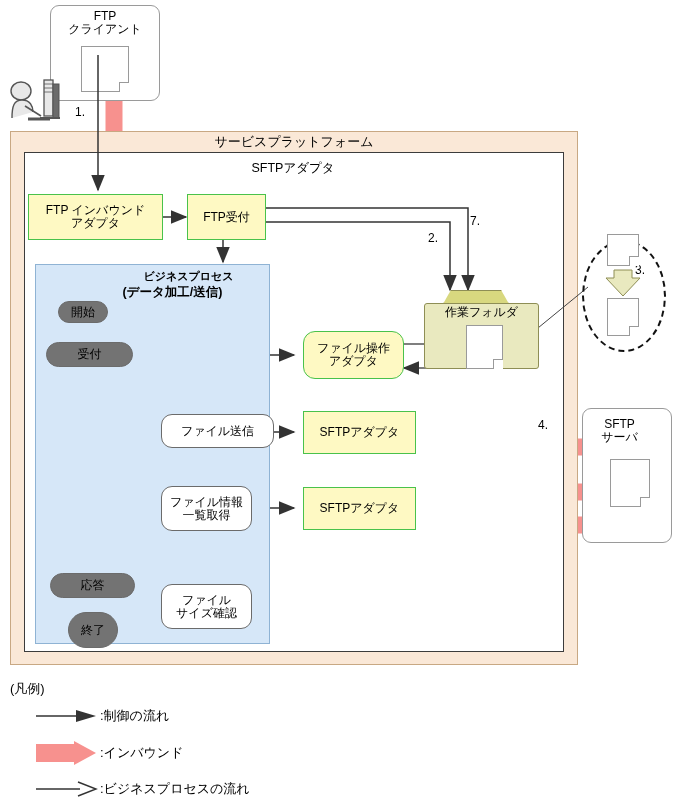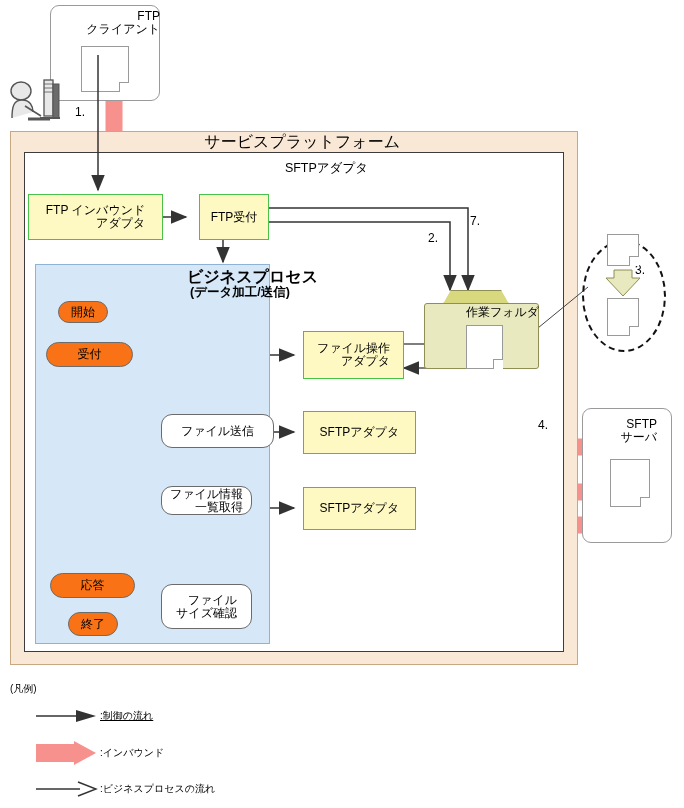--- a/index.html
+++ b/index.html
@@ -20,21 +20,21 @@
     left: 0; top: 0;
     width: 684px;
     height: 808px;
   }
 
   
   .lbl {
     position: absolute;
     font-size: 12px;
     line-height: 13px;
-    text-align: right;
+    text-align: center;
     white-space: pre-line;
     letter-spacing: 0px;
     color: #000;
   }
   .num {
     position: absolute;
     font-size: 12px;
     line-height: 12px;
     color: #000;
     font-family: "Liberation Sans", "DejaVu Sans", sans-serif;
@@ -77,21 +77,21 @@
     box-sizing: border-box;
     display: flex;
     align-items: center;
     justify-content: center;
   }
   .green-box .lbl { position: static; }
 
   
   .pill {
     position: absolute;
-    background: #f97316;
+    background: #737373;
     border: 1px solid #6b6b6b;
     border-radius: 999px;
     box-sizing: border-box;
     display: flex;
     align-items: center;
     justify-content: center;
   }
   .pill .lbl { position: static; }
   .rrect {
     position: absolute;
@@ -148,21 +148,21 @@
 
   svg.overlay {
     position: absolute;
     left: 0; top: 0;
     width: 684px;
     height: 808px;
     pointer-events: none;
   }
   .legend-text {
     position: absolute;
-    font-size: 10px;
+    font-size: 13px;
     line-height: 14px;
     color: #000;
   }
 </style>
 </head>
 <body>
 
 <div id="canvas">
 
   <svg class="overlay" viewBox="0 0 684 808">
@@ -174,21 +174,21 @@
     <polygon points="394,411 394,439 370,425" fill="#f7918e"></polygon>
 
     <path d="M378,447 L586,447" stroke="#f7918e" stroke-width="17" fill="none"></path>
     <polygon points="584,433 584,461 610,447" fill="#f7918e"></polygon>
 
     <path d="M378,492 L594,492 L594,525 L394,525" stroke="#f7918e" stroke-width="17" fill="none"></path>
     <polygon points="396,511 396,539 372,525" fill="#f7918e"></polygon>
   </svg>
 
   <div class="platform-box" style="left:10px; top:131px; width:568px; height:534px;"></div>
-  <div class="lbl" style="left:188px; top:135px; width:212px; font-size:16px;">サービスプラットフォーム</div>
+  <div class="lbl" style="left:188px; top:135px; width:212px; font-size:13px;">サービスプラットフォーム</div>
 
   <div class="server-box" style="left:24px; top:152px; width:540px; height:500px;"></div>
   <div class="lbl" style="left:218px; top:162px; width:150px; font-size:12.5px;">SFTPアダプタ</div>
 
   <div class="rnode" style="left:50px; top:5px; width:110px; height:96px;"></div>
   <div class="lbl" style="left:50px; top:10px; width:110px;">FTP
 クライアント</div>
   <div class="doc" style="left:81px; top:46px; width:48px; height:46px;"></div>
 
   <svg class="overlay" viewBox="0 0 684 808">
@@ -257,25 +257,25 @@
   <div class="num" style="left:538px; top:419px;">4.</div>
   <div class="num" style="left:590px; top:527px;">5.</div>
   <div class="num" style="left:242px; top:603px;">6.</div>
   <div class="num" style="left:470px; top:215px;">7.</div>
 
   <div class="green-box" style="left:28px; top:194px; width:135px; height:46px;">
     <span class="lbl">FTP インバウンド
 アダプタ</span>
   </div>
 
-  <div class="green-box" style="left:199px; top:194px; width:70px; height:46px;">
+  <div class="green-box" style="left:187px; top:194px; width:79px; height:46px;">
     <span class="lbl">FTP受付</span>
   </div>
 
-  <div class="green-box" style="left:303px; top:331px; width:101px; height:48px;">
+  <div class="green-box" style="left:303px; top:331px; width:101px; height:48px;border-radius:12px;">
     <span class="lbl">ファイル操作
 アダプタ</span>
   </div>
 
   <div class="green-box" style="left:303px; top:411px; width:113px; height:43px;">
     <span class="lbl">SFTPアダプタ</span>
   </div>
 
   <div class="green-box" style="left:303px; top:487px; width:113px; height:43px;">
     <span class="lbl">SFTPアダプタ</span>
@@ -292,65 +292,65 @@
     <polygon points="614,270 632,270 632,278 640,278 623,296 606,278 614,278" fill="#e9e9bf" stroke="#8e8e55" stroke-width="1"></polygon>
   </svg>
   <div class="doc" style="left:607px; top:298px; width:32px; height:38px;"></div>
 
   <div class="rnode" style="left:582px; top:408px; width:90px; height:135px;"></div>
   <div class="lbl" style="left:582px; top:418px; width:75px;">SFTP
 サーバ</div>
   <div class="doc" style="left:610px; top:459px; width:40px; height:48px;"></div>
 
   <div class="bp-box" style="left:35px; top:264px; width:235px; height:380px;"></div>
-  <div class="lbl" style="left:35px; top:270px; width:283px; font-weight:bold; font-size:16px;">ビジネスプロセス</div>
+  <div class="lbl" style="left:47px; top:270px; width:283px; font-weight:bold; font-size:11px;">ビジネスプロセス</div>
   <div class="lbl" style="left:55px; top:286px; width:235px; font-weight:bold; font-size:12.5px;">(データ加工/送信)</div>
 
   <div class="pill" style="left:58px; top:301px; width:50px; height:22px;">
     <span class="lbl">開始</span>
   </div>
 
   <div class="pill" style="left:46px; top:342px; width:87px; height:25px;">
     <span class="lbl">受付</span>
   </div>
 
 
   <div class="rrect" style="left:161px; top:414px; width:113px; height:34px;">
     <span class="lbl">ファイル送信</span>
   </div>
 
-  <div class="rrect" style="left:161px; top:486px; width:91px; height:29px;">
+  <div class="rrect" style="left:161px; top:486px; width:91px; height:45px;">
     <span class="lbl">ファイル情報
 一覧取得</span>
   </div>
 
   <div class="rrect" style="left:161px; top:564px; width:91px; height:45px;margin-top:20px;">
     <span class="lbl">ファイル
 サイズ確認</span>
   </div>
 
   <div class="pill" style="left:50px; top:573px; width:85px; height:25px;">
     <span class="lbl">応答</span>
   </div>
 
-  <div class="pill" style="left:68px; top:612px; width:50px; height:24px;">
+  <div class="pill" style="left:68px; top:612px; width:50px; height:36px;">
     <span class="lbl">終了</span>
   </div>
 
   <div class="legend-text" style="left:10px; top:682px;">(凡例)</div>
 
   <svg class="overlay" viewBox="0 0 684 808">
 
     <line x1="36" y1="716" x2="78" y2="716" stroke="#333" stroke-width="1.6"></line>
     <polygon points="76,710 96,716 76,722" fill="#333"></polygon>
 
     <path d="M36,753 L76,753" stroke="#f7918e" stroke-width="18" fill="none"></path>
     <polygon points="74,741 74,765 96,753" fill="#f7918e"></polygon>
 
     <line x1="36" y1="789" x2="80" y2="789" stroke="#333" stroke-width="1.6"></line>
     <path d="M78,782 L96,789 L78,796" fill="none" stroke="#333" stroke-width="1.4"></path>
   </svg>
 
-  <div class="legend-text" style="left:100px; top:709px;text-decoration:underline;">:制御の流れ</div>
+  <div class="legend-text" style="left:100px; top:709px;">:制御の流れ</div>
   <div class="legend-text" style="left:100px; top:746px;">:インバウンド</div>
   <div class="legend-text" style="left:100px; top:782px;">:ビジネスプロセスの流れ</div>
 
 </div>
 
 </body></html>

